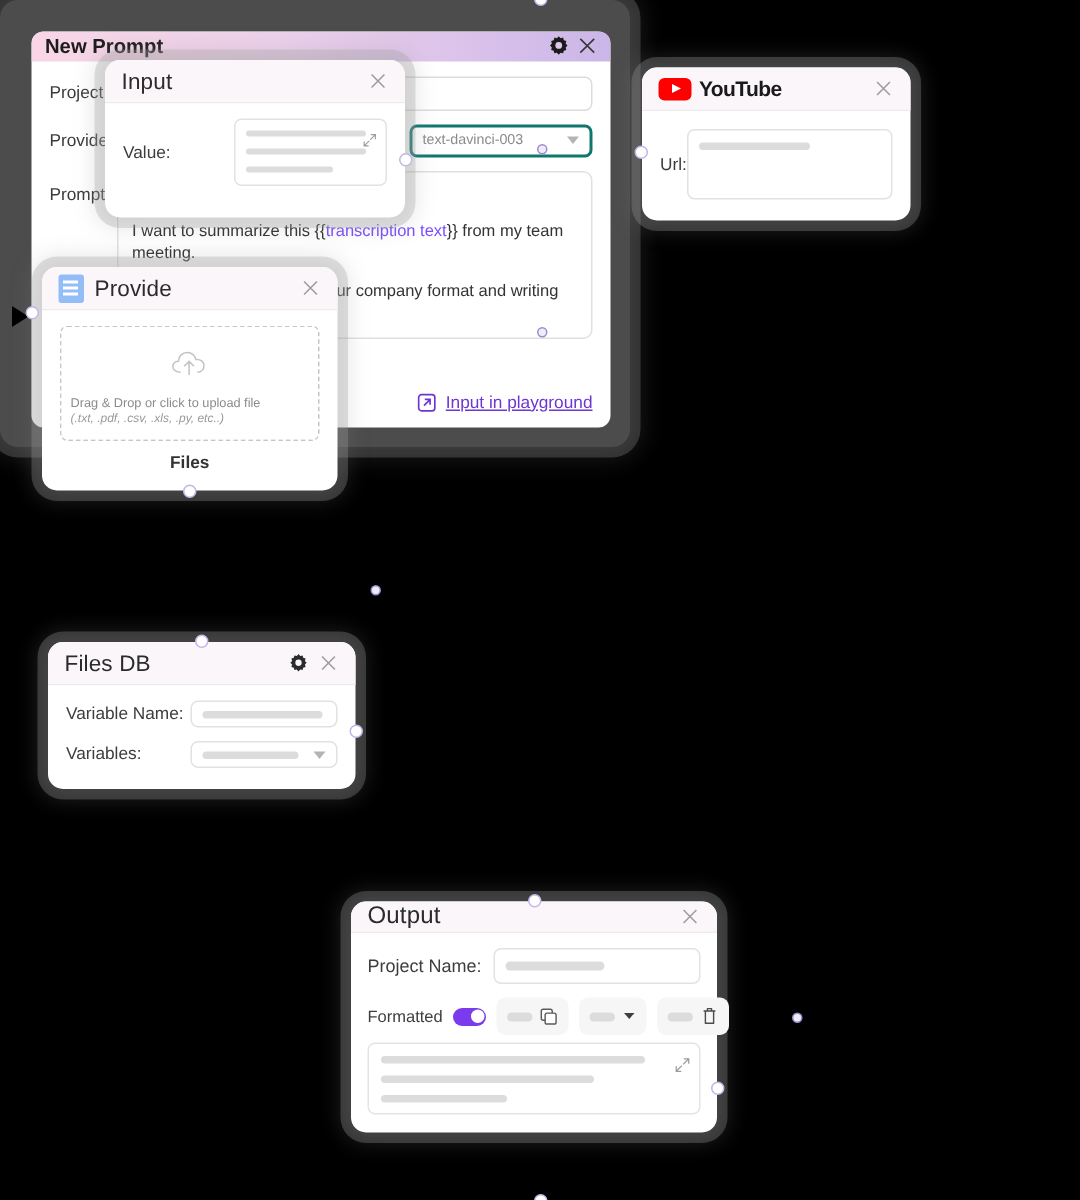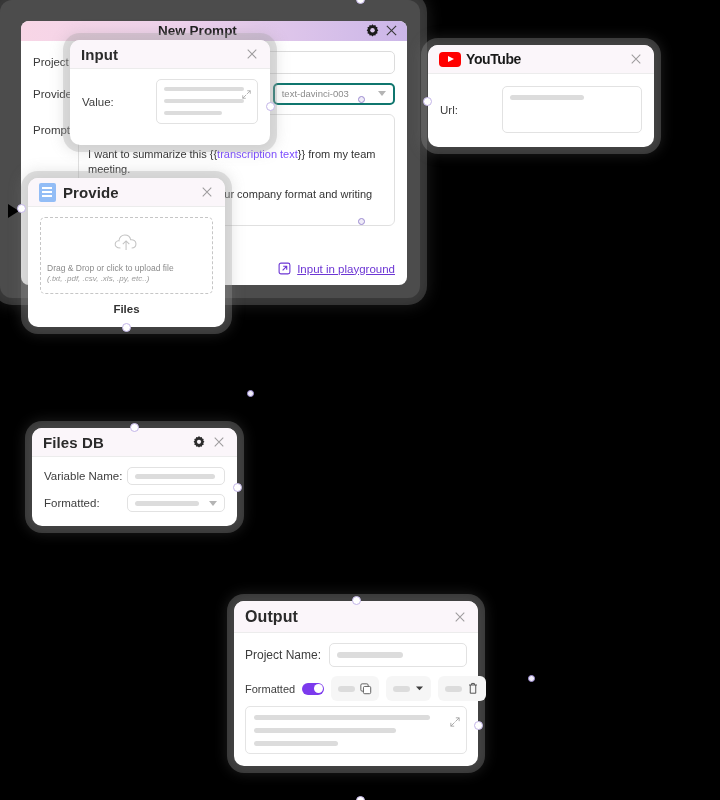--- a/index.html
+++ b/index.html
@@ -28,21 +28,21 @@
     align-items: center;
     background: #fbf6fa;
     border-bottom: 1px solid #ececec;
     border-radius: 10px 10px 0 0;
     padding: 0 11px;
     height: 29px;
   }
   .node-title {
     font-size: 15px;
     color: #2b2b2b;
-    font-weight: 700;
+    font-weight: 400;
     letter-spacing: .1px;
     flex: 1;
     white-space: nowrap;
   }
   .node-body { padding: 10px 12px 12px 12px; }
 
   .hicon { display:flex; align-items:center; justify-content:center; }
   .x-btn { width: 14px; height: 14px; margin-left: 6px; opacity:.65; }
   .gear-btn { width: 15px; height: 15px; margin-left: 4px; }
 
@@ -63,21 +63,21 @@
   #node-input { left: 70px; top: 40px; width: 200px; }
   #node-input .field-one { height: 17px; width: 102px; margin-left:auto; }
   #node-input .big-field {
     height: 45px; width: 102px; margin-left:auto;
     flex-direction: column; align-items: flex-start;
     justify-content: flex-start; padding-top: 7px; position: relative;
   }
   #node-input .big-field .sk { margin-bottom: 8px; }
 
   
-  #node-youtube { left: 428px; top: 45px; width: 226px; }
+  #node-youtube { left: 428px; top: 45px; width: 179px; }
   .yt-logo {
     width: 22px; height: 15px; background:#ff0000;
     border-radius: 4px; display:flex; align-items:center;
     justify-content:center; margin-right: 5px;
   }
   .yt-logo .tri {
     width:0; height:0; border-left:6px solid #fff;
     border-top:3.5px solid transparent; border-bottom:3.5px solid transparent;
     margin-left:1px;
   }
@@ -144,21 +144,21 @@
                 0 0 16px 8px rgba(130,130,130,0.20);
   }
   .np-card {
     background:#fff; border-radius:8px; width:100%; height:100%;
     overflow:hidden; display:flex; flex-direction:column;
   }
   .np-head {
     height:26px; display:flex; align-items:center; padding:0 9px;
     background: linear-gradient(90deg,#f8d6e6 0%, #eed2ec 42%, #cbb6e8 100%);
   }
-  .np-title { flex:1; font-size:13.5px; font-weight:700; color:#1c1c1c;text-align:center; }
+  .np-title { flex:1; font-size:13.5px; font-weight:700; color:#1c1c1c; }
   .np-body { padding:10px 12px; flex:1; }
   .np-row { display:flex; align-items:center; margin-bottom:9px; }
   .np-lbl { font-size:11.5px; color:#3a3a3a; white-space:nowrap; }
   .np-input {
     border:1px solid #dcdcdc; border-radius:5px; height:23px;
     display:flex; align-items:center; padding:0 8px;
     font-size:11.5px; color:#5c5c5c;
   }
   .np-select {
     border:2px solid #0f766e; border-radius:5px; height:22px;
@@ -298,21 +298,21 @@
       </span>
     </div>
     <div class="node-body">
       <div class="row">
         <span class="lbl">Variable Name:</span>
         <span class="field vfield">
             <span class="sk" style="width:80px"></span>
           </span>
       </div>
       <div class="row" style="margin-bottom:2px">
-        <span class="lbl">Formatted:</span>
+        <span class="lbl">Variables:</span>
         <span class="field vfield">
           <span class="sk" style="width:64px"></span>
             <span class="caret"></span>
         </span>
       </div>
     </div>
     <div class="handle" style="left:50%; margin-left:-4.5px; top:-5px"></div>
     <div class="handle" style="right:-5px; top:55px"></div>
   </div>
 
@@ -386,21 +386,21 @@
 
       </div>
     </div>
     <div class="arrow-in" style="left:8px; top:204px"></div>
     <div class="handle" style="left:17px; top:204px"></div>
     <div class="handle" style="left:50%; margin-left:-4.5px; bottom:-5px"></div>
     <div class="handle" style="left:50%; margin-left:-4.5px; top:-5px"></div>
   </div>
 
   <div class="node" id="node-output">
-    <div class="node-head" style="height:32px">
+    <div class="node-head" style="height:21px">
       <span class="node-title" style="font-size:16px">Output</span>
       <span class="hicon x-btn">
         <svg viewBox="0 0 14 14" width="12" height="12">
             <path d="M2 2 L12 12 M12 2 L2 12" stroke="#6c6c6c" stroke-width="1.2" fill="none"></path>
           </svg>
       </span>
     </div>
     <div class="node-body" style="padding:10px 11px 12px 11px">
       <div class="row">
         <span class="lbl" style="font-size:12px">Project Name:</span>

